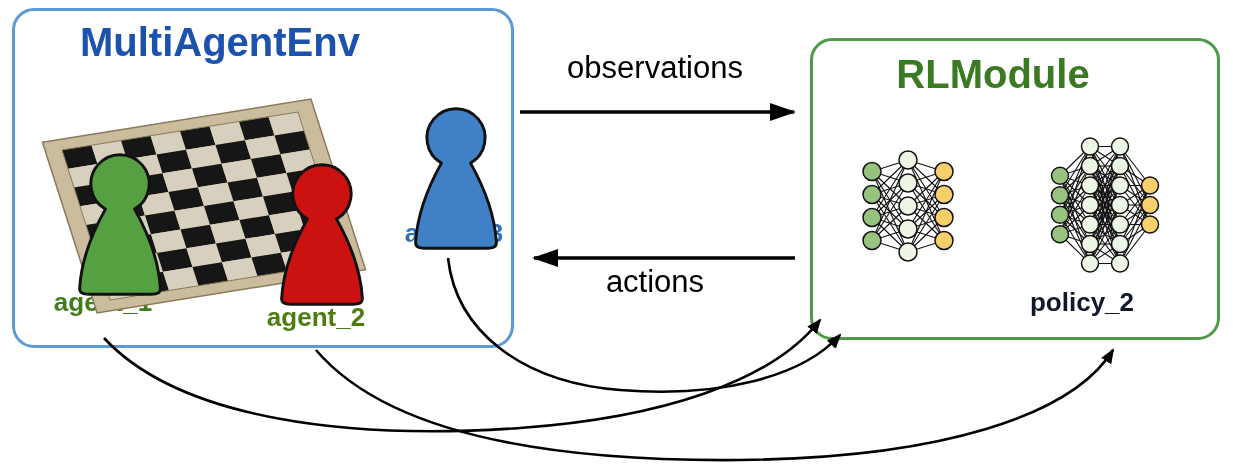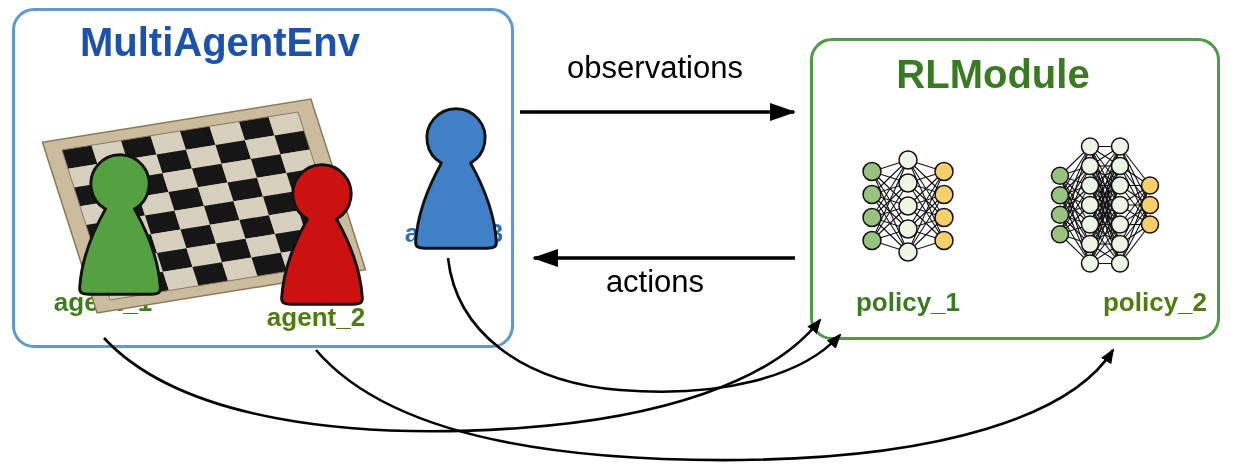--- a/index.html
+++ b/index.html
@@ -31,22 +31,21 @@
   <div class="box" id="env-box" style="left: 12px; top: 8px; width: 502px; height: 340px; border-color: rgb(91, 155, 213);"></div>
   <div class="title" id="env-title" style="left: 12px; top: 20px; width: 416px; color: rgb(26, 82, 173);">MultiAgentEnv</div>
 
   <div class="small-label" style="left: 33px; top: 287px; width: 140px; color: rgb(63, 125, 28);">agent_1</div>
   <div class="small-label" style="left: 246px; top: 302px; width: 140px; color: #4d7c0f;">agent_2</div>
   <div class="small-label" style="left: 384px; top: 218px; width: 140px; color: rgb(45, 111, 188);">agent_3</div>
 
   <div class="box" id="module-box" style="left: 810px; top: 38px; width: 410px; height: 302px; border-color: rgb(78, 154, 71);"></div>
   <div class="title" id="module-title" style="left: 810px; top: 52px; width: 366px; color: rgb(58, 122, 35);">RLModule</div>
 
-  <div class="small-label policy-label" style="left: 838px; top: 287px; width: 140px; color: rgb(58, 122, 35);">policy_1</div>
-  <div class="small-label policy-label" style="left: 1085px; top: 287px; width: 140px; color: #4d7c0f;">policy_2</div>
+  <div class="small-label policy-label" style="left: 1012px; top: 287px; width: 140px; color: #0f172a;">policy_2</div>
 
   <div class="flow-label" style="left:530px;top:50px;width:250px;">observations</div>
   <div class="flow-label" style="left:555px;top:264px;width:200px;">actions</div>
 
   <svg id="overlay" viewBox="0 0 1233 472">
     <defs>
       <marker id="arrowBig" markerUnits="userSpaceOnUse" markerWidth="28" markerHeight="20" refX="24" refY="9" orient="auto">
         <path d="M0,0 L26,9 L0,18 Z" fill="#000"></path>
       </marker>
       <marker id="arrowSmall" markerUnits="userSpaceOnUse" markerWidth="20" markerHeight="16" refX="13" refY="6" orient="auto">

